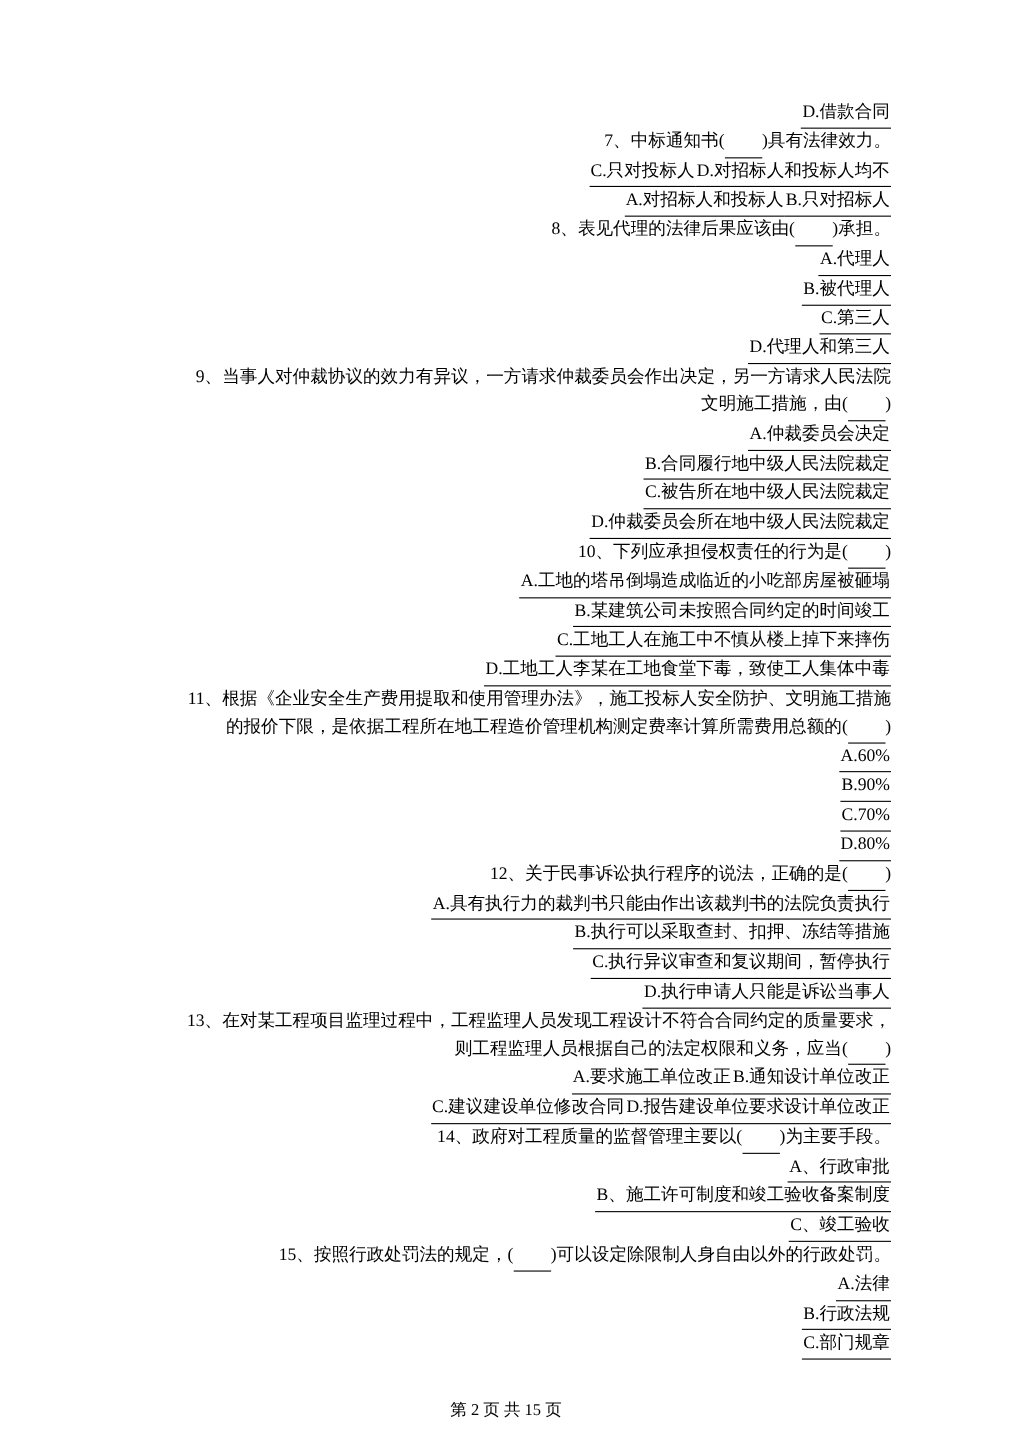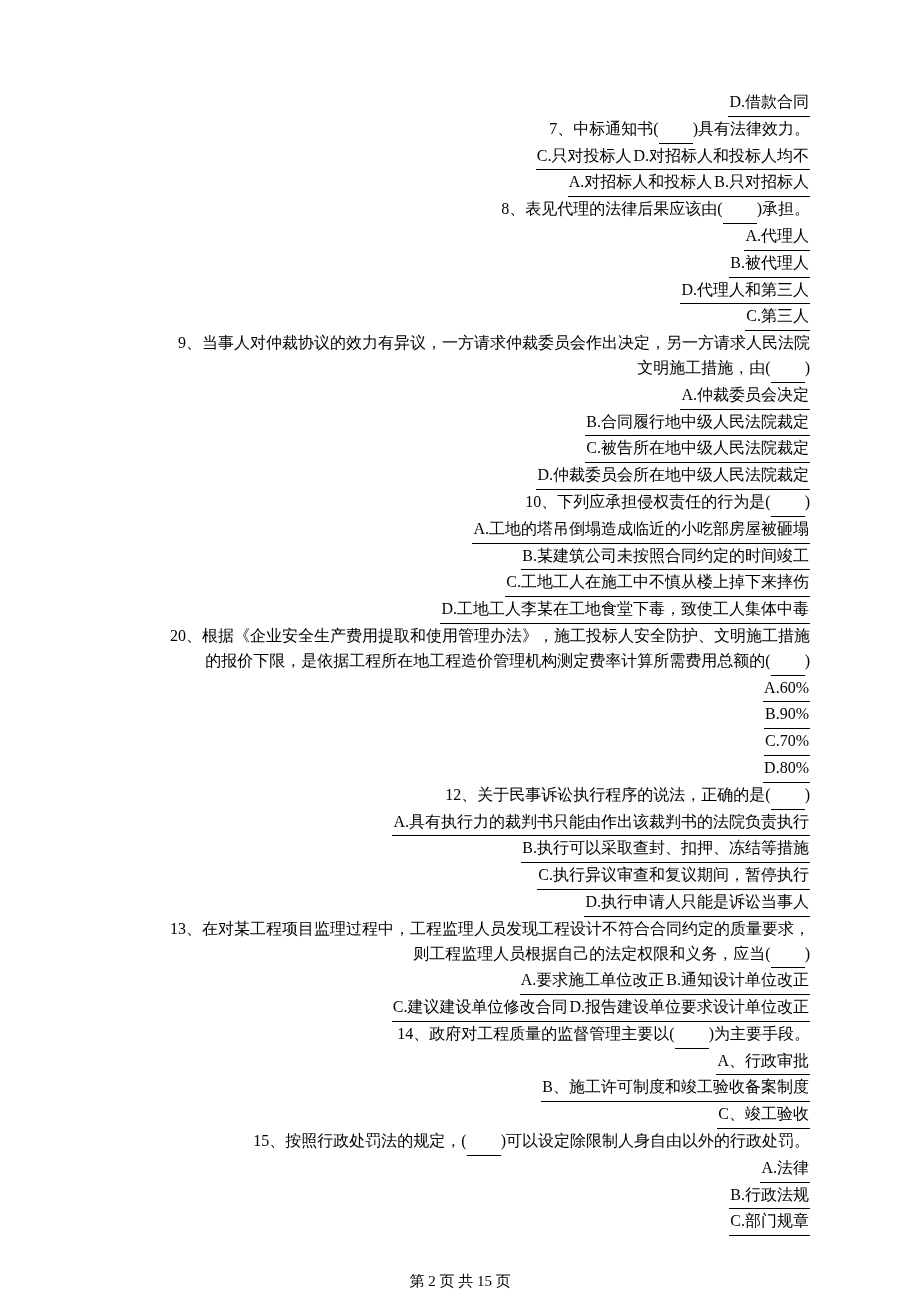--- a/index.html
+++ b/index.html
@@ -44,37 +44,37 @@
 
   <div class="line indent1"><span class="under">D.借款合同</span></div>
 
   <div class="line q"><span>7、中标通知书(</span><span class="under">　　</span><span>)具有法律效力。</span></div>
   <div class="line indent1"><span class="under">C.只对投标人</span><span class="under">D.对招标人和投标人均不</span></div>
   <div class="line indent1"><span class="under">A.对招标人和投标人</span><span class="under">B.只对招标人</span></div>
 
   <div class="line q"><span>8、表见代理的法律后果应该由(</span><span class="under">　　</span><span>)承担。</span></div>
   <div class="line indent1"><span class="under">A.代理人</span></div>
   <div class="line indent1"><span class="under">B.被代理人</span></div>
+  <div class="line indent1"><span class="under">C.第三人</span></div>
   <div class="line indent1"><span class="under">D.代理人和第三人</span></div>
-  <div class="line indent1"><span class="under">C.第三人</span></div>
 
   <div class="line q"><span>9、当事人对仲裁协议的效力有异议，一方请求仲裁委员会作出决定，另一方请求人民法院</span></div>
   <div class="line q"><span>文明施工措施，由(</span><span class="under">　　</span><span>)</span></div>
   <div class="line indent1"><span class="under">A.仲裁委员会决定</span></div>
   <div class="line indent1"><span class="under">B.合同履行地中级人民法院裁定</span></div>
   <div class="line indent1"><span class="under">C.被告所在地中级人民法院裁定</span></div>
   <div class="line indent1"><span class="under">D.仲裁委员会所在地中级人民法院裁定</span></div>
 
   <div class="line q"><span>10、下列应承担侵权责任的行为是(</span><span class="under">　　</span><span>)</span></div>
   <div class="line indent1"><span class="under">A.工地的塔吊倒塌造成临近的小吃部房屋被砸塌</span></div>
   <div class="line indent1"><span class="under">B.某建筑公司未按照合同约定的时间竣工</span></div>
   <div class="line indent1"><span class="under">C.工地工人在施工中不慎从楼上掉下来摔伤</span></div>
   <div class="line indent1"><span class="under">D.工地工人李某在工地食堂下毒，致使工人集体中毒</span></div>
 
-  <div class="line q"><span>20、根据《企业安全生产费用提取和使用管理办法》，施工投标人安全防护、文明施工措施</span></div>
+  <div class="line q"><span>11、根据《企业安全生产费用提取和使用管理办法》，施工投标人安全防护、文明施工措施</span></div>
   <div class="line q"><span>的报价下限，是依据工程所在地工程造价管理机构测定费率计算所需费用总额的(</span><span class="under">　　</span><span>)</span></div>
   <div class="line indent1"><span class="under">A.60%</span></div>
   <div class="line indent1"><span class="under">B.90%</span></div>
   <div class="line indent1"><span class="under">C.70%</span></div>
   <div class="line indent1"><span class="under">D.80%</span></div>
 
   <div class="line q"><span>12、关于民事诉讼执行程序的说法，正确的是(</span><span class="under">　　</span><span>)</span></div>
   <div class="line indent1"><span class="under">A.具有执行力的裁判书只能由作出该裁判书的法院负责执行</span></div>
   <div class="line indent1"><span class="under">B.执行可以采取查封、扣押、冻结等措施</span></div>
   <div class="line indent1"><span class="under">C.执行异议审查和复议期间，暂停执行</span></div>

